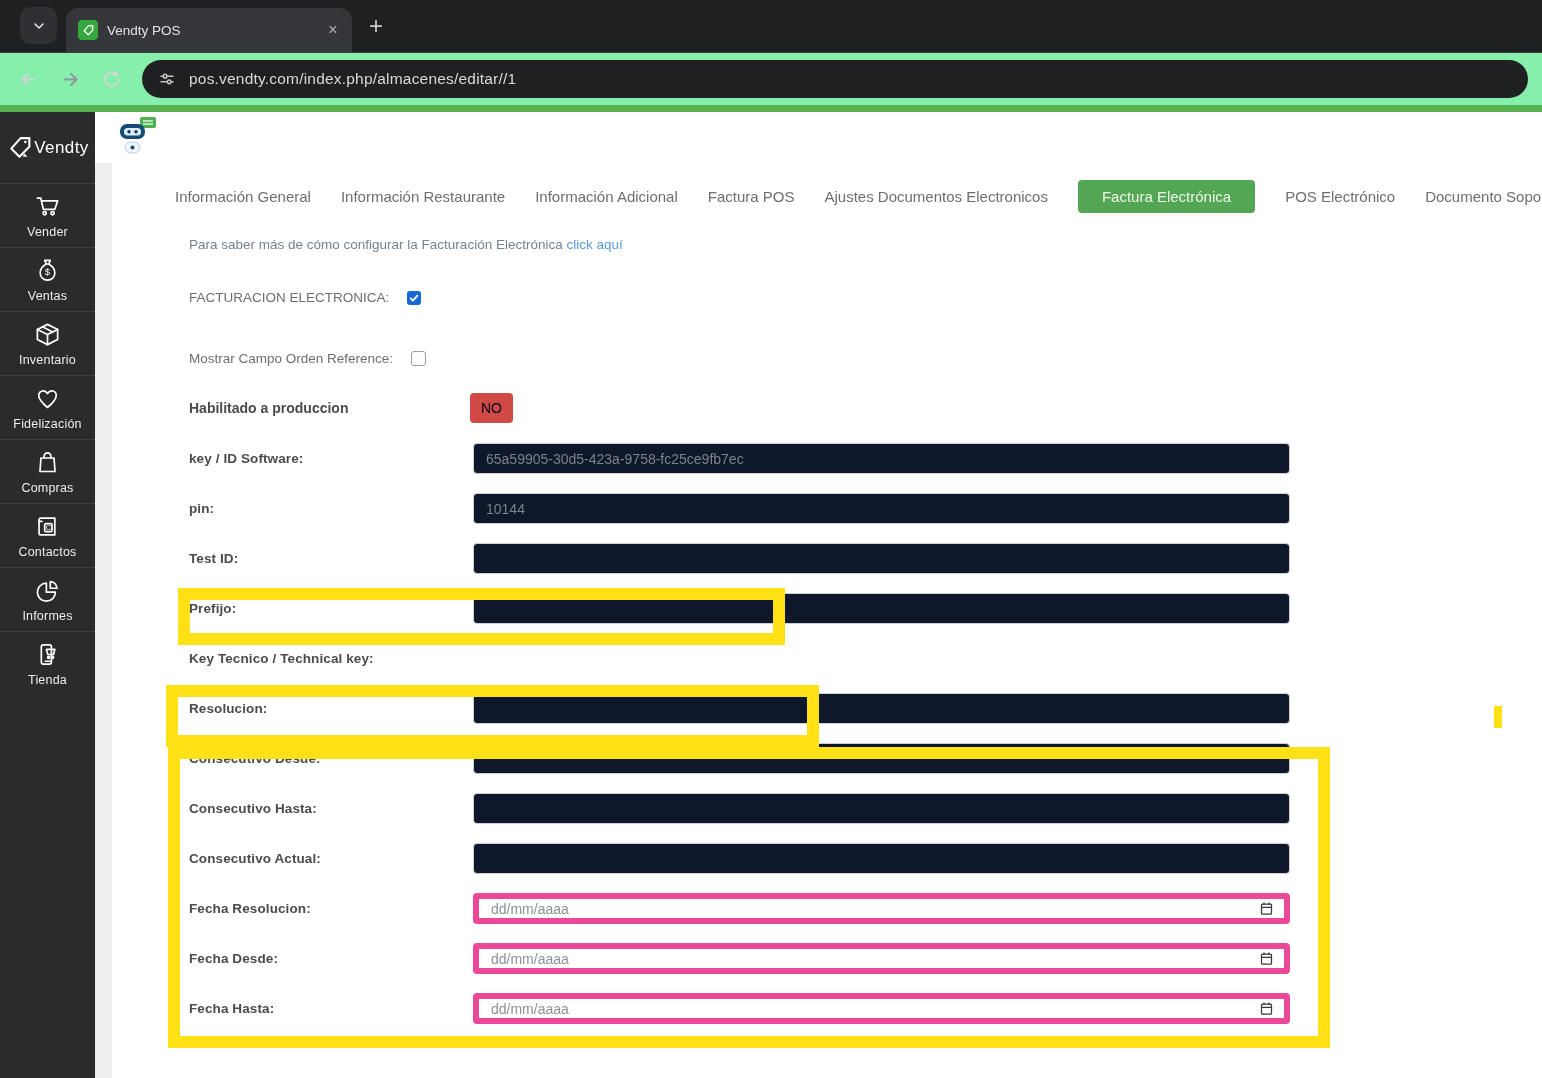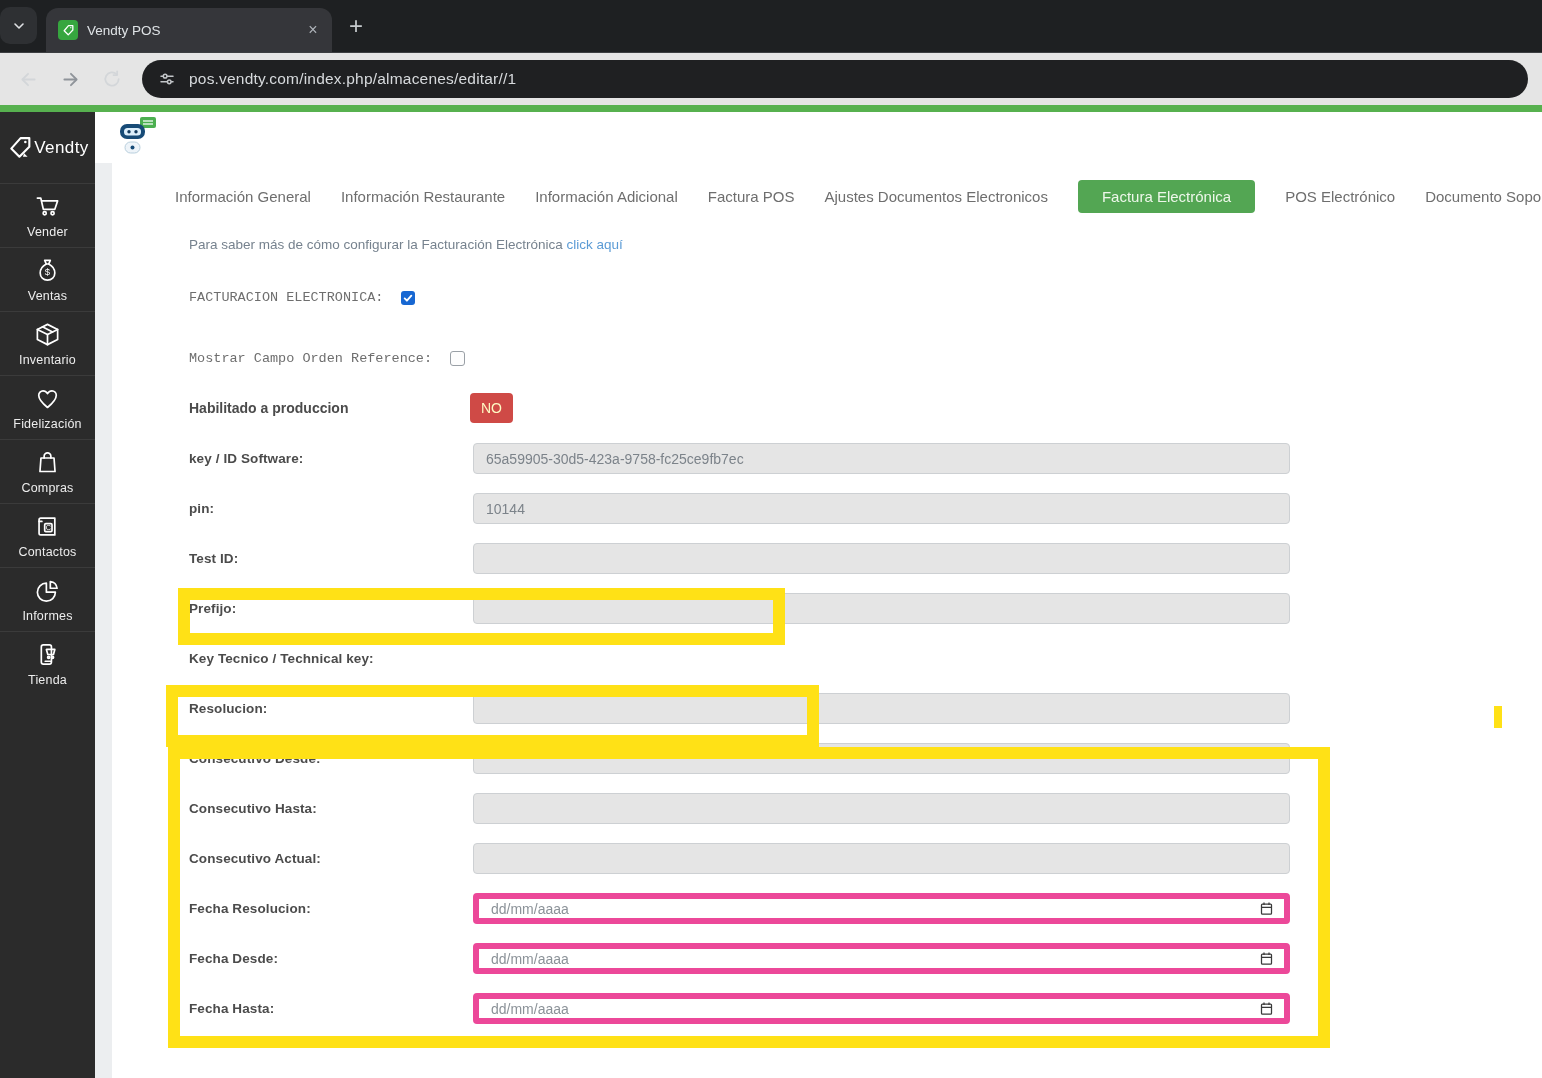--- a/index.html
+++ b/index.html
@@ -2,29 +2,29 @@
 <html><head>
 <meta charset="utf-8">
 <style>
   * { box-sizing: border-box; margin: 0; padding: 0; }
   html,body { width:1542px; height:1078px; overflow:hidden; }
   body { font-family:"Liberation Sans", sans-serif; background:#202124; }
 
   .browser { width:1542px; height:1078px; display:flex; flex-direction:column; }
 
   
-  .tabstrip { height:52px; background:#1e2022; display:flex; align-items:flex-start; padding-left:0; flex:0 0 auto; }
+  .tabstrip { height:52px; background:#1e2022; display:flex; align-items:flex-start; padding-left:20px; flex:0 0 auto; }
   .tab-search-btn { width:37px; height:37px; margin-top:7px; border-radius:10px; background:#2e3033; display:flex; align-items:center; justify-content:center; color:#dfe1e4; }
   .btab { margin-left:9px; margin-top:8px; height:44px; width:286px; background:#35363a; border-radius:12px 12px 0 0; display:flex; align-items:center; padding:0 10px 0 12px; }
   .favicon { width:20px; height:20px; border-radius:4px; background:#36a63f; display:flex; align-items:center; justify-content:center; flex:0 0 auto; }
   .btab-title { flex:1; margin-left:9px; color:#dfe3e6; font-size:13.5px; white-space:nowrap; overflow:hidden; }
   .tab-close { width:18px; height:18px; color:#aeb3b9; font-size:16px; line-height:18px; text-align:center; border-radius:50%; }
   .new-tab-btn { margin:13px 0 0 10px; width:28px; height:28px; color:#c6cacd; font-size:24px; line-height:26px; text-align:center; border-radius:50%; }
 
-  .toolbar { height:53px; background:#e5e5e5; border-top:1px solid #3c3e41; display:flex; align-items:center; padding:0 14px 0 10px; flex:0 0 auto; }
+  .toolbar { height:53px; background:#86efac; border-top:1px solid #3c3e41; display:flex; align-items:center; padding:0 14px 0 10px; flex:0 0 auto; }
   .nav-btn { width:36px; height:36px; display:flex; align-items:center; justify-content:center; border-radius:50%; margin-right:6px; }
   .omnibox { flex:1; height:38px; margin-left:6px; background:#1f2022; border-radius:19px; display:flex; align-items:center; padding:0 16px; }
   .omnibox .url { margin-left:13px; color:#d7dadd; font-size:15.5px; letter-spacing:.2px; }
 
   
   .page { position:relative; height:973px; background:#ffffff; flex:0 0 auto; }
   .green-bar { height:7px; background:#57b14f; }
   .page-body { display:flex; height:966px; }
 
   
@@ -41,34 +41,34 @@
   .card { position:absolute; left:17px; right:0; top:51px; bottom:0; background:#fff; overflow:hidden; }
 
   .tabs { display:flex; align-items:center; gap:30px; margin:17px 0 0 63px; height:33px; }
   .tab-item { font-size:15px; color:#6e6e6e; white-space:nowrap;text-align:right; }
   .tab-item.active { background:#53a653; color:#eef7ea; padding:8px 24px; border-radius:4px; }
 
   .help-line { margin:24px 0 0 77px; font-size:13.5px; color:#76828e; }
   .help-line a { color:#5b9bd5; text-decoration:none; }
 
   .check-row { display:flex; align-items:center; margin-left:77px; }
-  .check-row .clabel { font-size:13.5px; color:#6e6e6e; margin-right:18px;font-family:Liberation Mono, monospace; }
+  .check-row .clabel { font-size:13.5px; color:#6e6e6e; margin-right:18px; }
   .row-fact { margin-top:38px; }
   .row-orden { margin-top:46px; }
   .cb-checked { width:14px; height:14px; background:#1767d2; border-radius:3px; display:flex; align-items:center; justify-content:center; }
   .cb-empty { width:15px; height:15px; background:#fdfdfd; border:1.5px solid #9aa0a6; border-radius:3px; }
 
   .prod-row { display:flex; align-items:center; margin:26px 0 12px 77px; height:31px; }
   .prod-row .plabel { width:281px; font-weight:bold; font-size:14px; color:#4b4b4b; }
-  .btn-no { background:#cf4a46; color:#fef9c3; font-size:14px; padding:7px 11px; border-radius:4px; border:none; }
+  .btn-no { background:#cf4a46; color:#000000; font-size:14px; padding:7px 11px; border-radius:4px; border:none; }
 
   .form { margin-top:20px; }
   .frow { display:flex; align-items:center; margin:0 0 19px 77px; height:31px; }
   .flabel { width:284px; font-weight:bold; font-size:13.5px; color:#4b4b4b; letter-spacing:.1px; }
-  .finput { width:817px; height:31px; border:1px solid #cdd0d3; border-radius:4px; padding:0 12px; font-size:14px; color:#7c838a; background:#e5e5e5; font-family:"Liberation Sans",sans-serif; outline:none; }
+  .finput { width:817px; height:31px; border:1px solid #cdd0d3; border-radius:4px; padding:0 12px; font-size:14px; color:#7c838a; background:#0f172a; font-family:"Liberation Sans",sans-serif; outline:none; }
   .fdate { width:817px; height:31px; border:6px solid #ec4899; border-radius:4px; padding:0 10px 0 12px; display:flex; align-items:center; justify-content:space-between; background:#fff; }
   .fdate .ph { font-size:14px; color:#8b9298; }
 
   
   .hl { position:absolute; border:12px solid #ffe116; background:transparent; pointer-events:none; }
   .hl-mark { position:absolute; background:#ffe116; pointer-events:none; }
 
   svg { display:block; }
 </style>
 </head>

